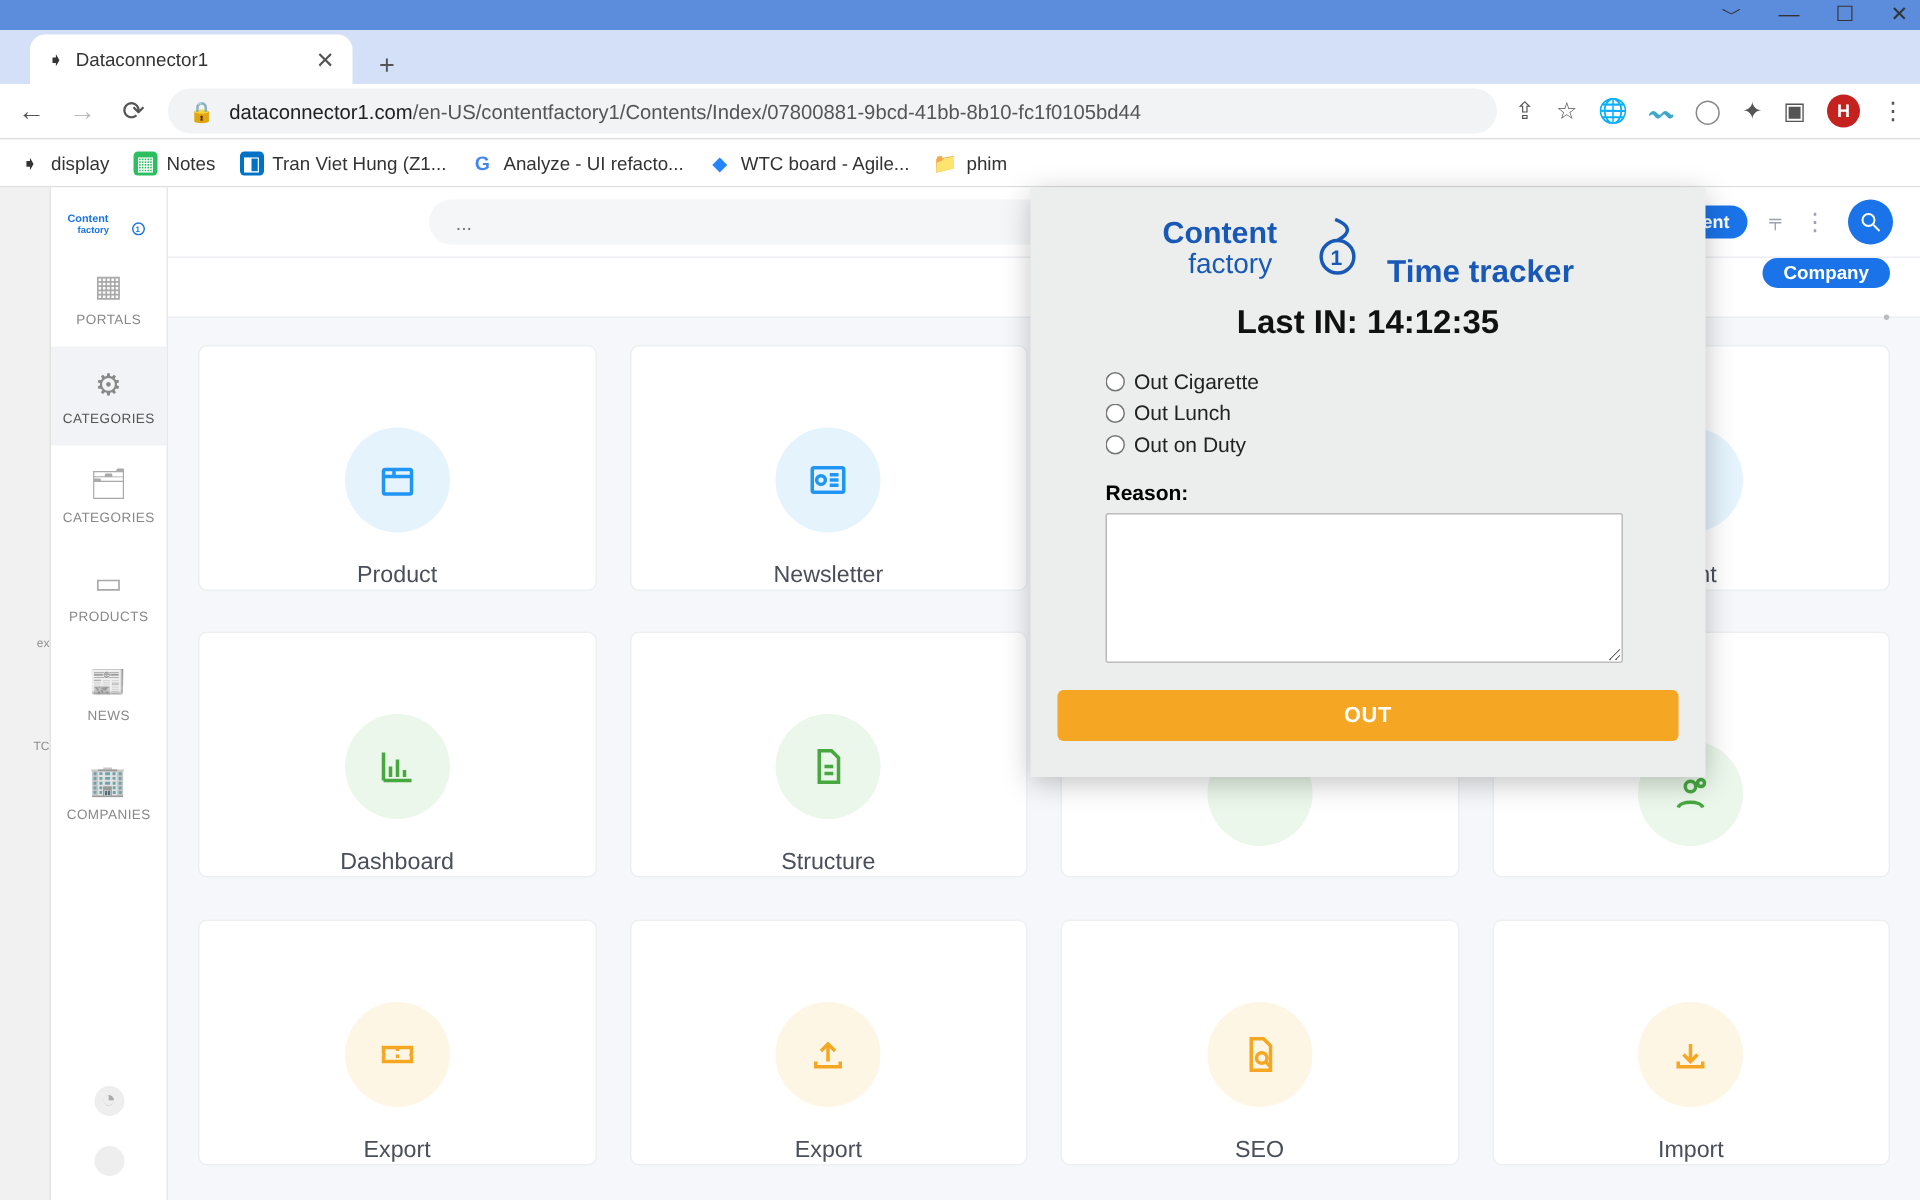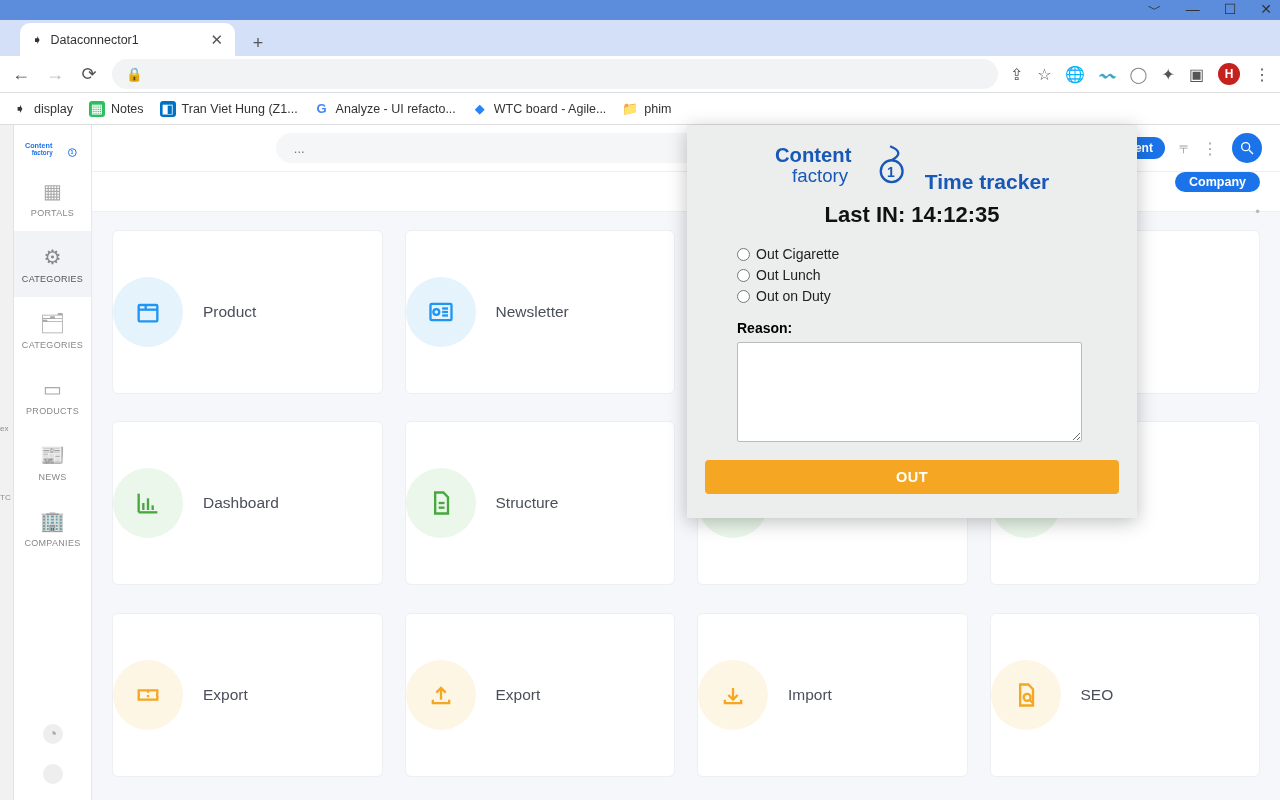--- a/index.html
+++ b/index.html
@@ -24,21 +24,21 @@
   .righticons { display:flex; align-items:center; gap:14px; color:#555; font-size:16px; }
   .avatar { width:22px; height:22px; border-radius:50%; background:#c5221f; color:#fff; font-size:12px; display:flex; align-items:center; justify-content:center; font-weight:bold; }
 
   
   .bookmarks { height:32px; background:#fff; border-bottom:1px solid #ddd; display:flex; align-items:center; padding:0 12px; gap:16px; font-size:12.5px; color:#333; }
   .bm { display:flex; align-items:center; gap:6px; }
   .bmicon { width:16px; height:16px; display:flex; align-items:center; justify-content:center; font-size:13px; }
 
   
   .app { position:relative; display:flex; height:calc(800px - 20px - 36px - 37px - 32px); background:#f5f7fa; }
-  .leftrail { width:14px; background:#f1f1f1; border-right:1px solid #e3e3e3; display:flex; flex-direction:column; justify-content:center; gap:60px; font-size:8px; color:#8d8d8d;}
+  .leftrail { width:34px; background:#f1f1f1; border-right:1px solid #e3e3e3; display:flex; flex-direction:column; justify-content:center; gap:60px; font-size:8px; color:#8d8d8d;text-align:right;}
   .sidebar { width:78px; background:#fff; border-right:1px solid #e8e8e8; display:flex; flex-direction:column; align-items:center; padding-top:10px; }
   .logo { width:62px; height:30px; font-size:11px; font-weight:bold; color:#1a73e8; display:flex; align-items:center; justify-content:center; border:1.5px solid #fff; }
   .logo svg{ width:58px;}
   .side-item { width:100%; height:66px; display:flex; flex-direction:column; align-items:center; justify-content:center; gap:5px; font-size:9px; color:#888; letter-spacing:.3px; }
   .side-item.active { background:#f2f3f6; color:#555; }
   .side-item .sicon { font-size:20px; color:#aaa; }
   .side-item.active .sicon{ color:#888;}
   .sidebottom { margin-top:auto; padding-bottom:16px; width:100%; display:flex; flex-direction:column; align-items:center; gap:20px;}
   .sidebottom .dot { width:20px; height:20px; border-radius:50%; background:#eee; }
 
@@ -49,21 +49,21 @@
   .contentpill { background:#1a73e8; color:#fff; border-radius:14px; font-size:12px; padding:4px 12px; font-weight:600; }
   .filtericon, .moreicon { color:#9da3b1; font-size:16px; }
   .srchbtn { width:30px; height:30px; border-radius:50%; background:#1a73e8; color:#fff; display:flex; align-items:center; justify-content:center; font-size:15px; }
 
   .breadcrumb { height:40px; display:flex; align-items:flex-end; padding:0 20px; gap:12px; font-size:13.5px; color:#4b5563; border-bottom:1px solid #eceef2; background:#fff;flex-direction:column;}
   .pill { background:#1a73e8; color:#fff; border-radius:12px; padding:3px 14px; font-size:12.5px; font-weight:600; }
   .dot-sep { color:#bbb; }
   .newlink { margin-left:auto; display:flex; align-items:center; gap:5px; color:#555; font-size:13.5px; }
 
   .grid { flex:1; overflow:auto; padding:18px 20px; display:grid; grid-template-columns: repeat(4, 1fr); gap:22px; }
-  .card { background:#fff; border:1px solid #edeff3; border-radius:6px; height:164px; display:flex; align-items:center; justify-content:flex-start; gap:20px; }
+  .card { background:#fff; border:1px solid #edeff3; border-radius:6px; height:164px; display:flex; flex-direction:column; align-items:center; justify-content:flex-end; gap:20px; }
   .card .circ { width:70px; height:70px; border-radius:50%; display:flex; align-items:center; justify-content:center; font-size:30px; }
   .card .lbl { font-size:15.5px; color:#4a4f5a; }
   .c-blue .circ{ background:#e5f3fd; color:#2095f2;}
   .c-green .circ{ background:#eaf7ea; color:#46a83f;}
   .c-yellow .circ{ background:#fef6e4; color:#f5a623;}
 
   
   .popup { position:absolute; top:0px; left:687px; width:450px; background:#eceded; box-shadow:0 4px 18px rgba(0,0,0,.25); padding:14px 18px 24px; display:flex; flex-direction:column; }
   .popup-head { display:flex; align-items:flex-end; justify-content:center; gap:10px; }
   .popup-head .tt { font-size:21px; font-weight:700; color:#1858b6; }
@@ -100,20 +100,21 @@
   </div>
   <div class="newtab">+</div>
 </div>
 
 <div class="toolbar">
   <span class="navbtn">←</span>
   <span class="navbtn disabled">→</span>
   <span class="navbtn">⟳</span>
   <div class="urlbox">
     <span>🔒</span>
+    <span><span class="domain">dataconnector1.com</span><span>/en-US/contentfactory1/Contents/Index/07800881-9bcd-41bb-8b10-fc1f0105bd44</span></span>
   </div>
   <div class="righticons">
     <span>⇪</span>
     <span>☆</span>
     <span style="color:#3cb371;">🌐</span>
     <span style="color:#3fa8c9;">〰</span>
     <span style="color:#888;">◯</span>
     <span>✦</span>
     <span>▣</span>
     <div class="avatar">H</div>
@@ -312,36 +313,36 @@
               <path d="M12 16V6"></path>
               <path d="M8 10l4-4 4 4"></path>
               <path d="M5 16v3h14v-3"></path>
             </svg>
           </div>
           <div class="lbl">Export</div>
         </div>
         <div class="card c-yellow">
           <div class="circ">
             <svg class="ic" viewBox="0 0 24 24">
+              <path d="M7 3h7l4 4v14H7z"></path>
+              <circle cx="13" cy="14" r="3"></circle>
+              <line x1="15.5" y1="16.5" x2="18" y2="19"></line>
+            </svg>
+          </div>
+          <div class="lbl">SEO</div>
+        </div>
+        <div class="card c-yellow">
+          <div class="circ">
+            <svg class="ic" viewBox="0 0 24 24">
               <path d="M12 6v10"></path>
               <path d="M8 12l4 4 4-4"></path>
               <path d="M5 16v3h14v-3"></path>
             </svg>
           </div>
           <div class="lbl">Import</div>
-        </div>
-        <div class="card c-yellow">
-          <div class="circ">
-            <svg class="ic" viewBox="0 0 24 24">
-              <path d="M7 3h7l4 4v14H7z"></path>
-              <circle cx="13" cy="14" r="3"></circle>
-              <line x1="15.5" y1="16.5" x2="18" y2="19"></line>
-            </svg>
-          </div>
-          <div class="lbl">SEO</div>
         </div>
       </div>
   </div>
 
   <div class="popup">
     <div class="popup-head">
       <svg width="140" height="55" viewBox="0 0 180 60">
         <text x="0" y="24" font-size="26" fill="#1858b6" font-weight="bold">Content</text>
         <text x="22" y="50" font-size="24" fill="#1858b6">factory</text>
         <circle cx="150" cy="36" r="14" fill="none" stroke="#1858b6" stroke-width="3"></circle>

